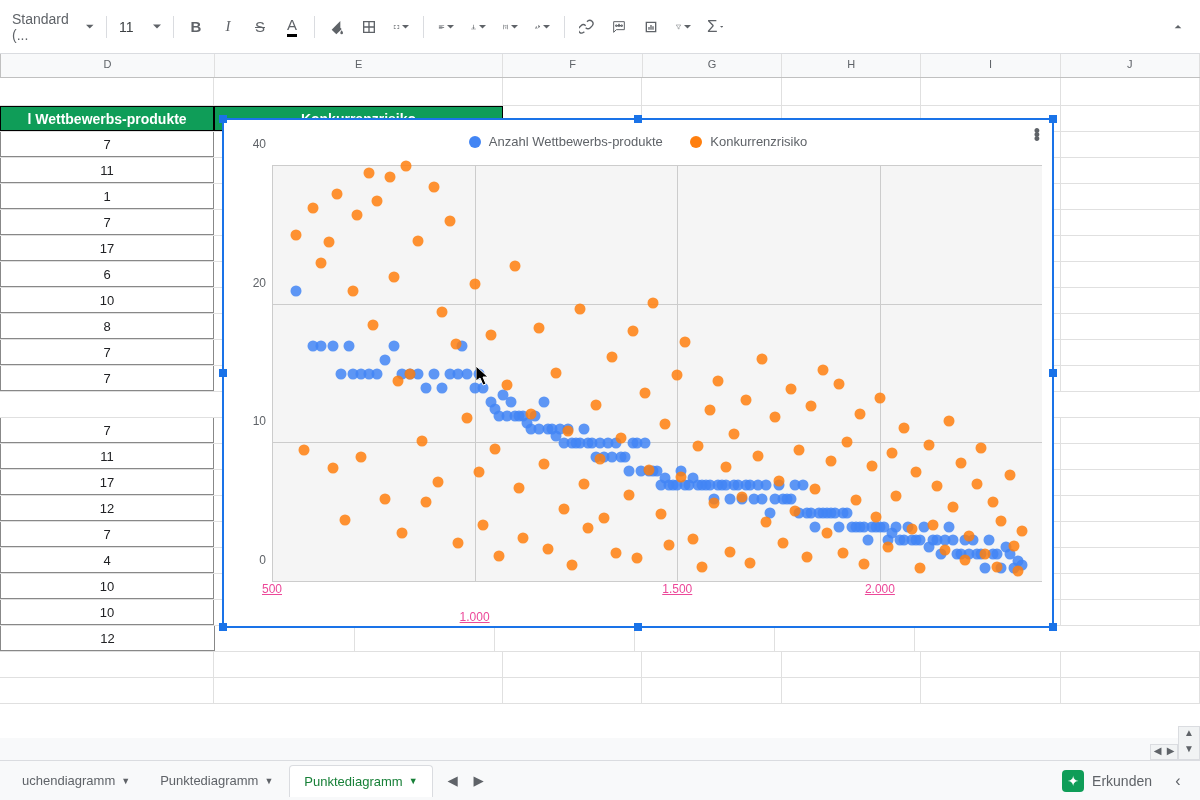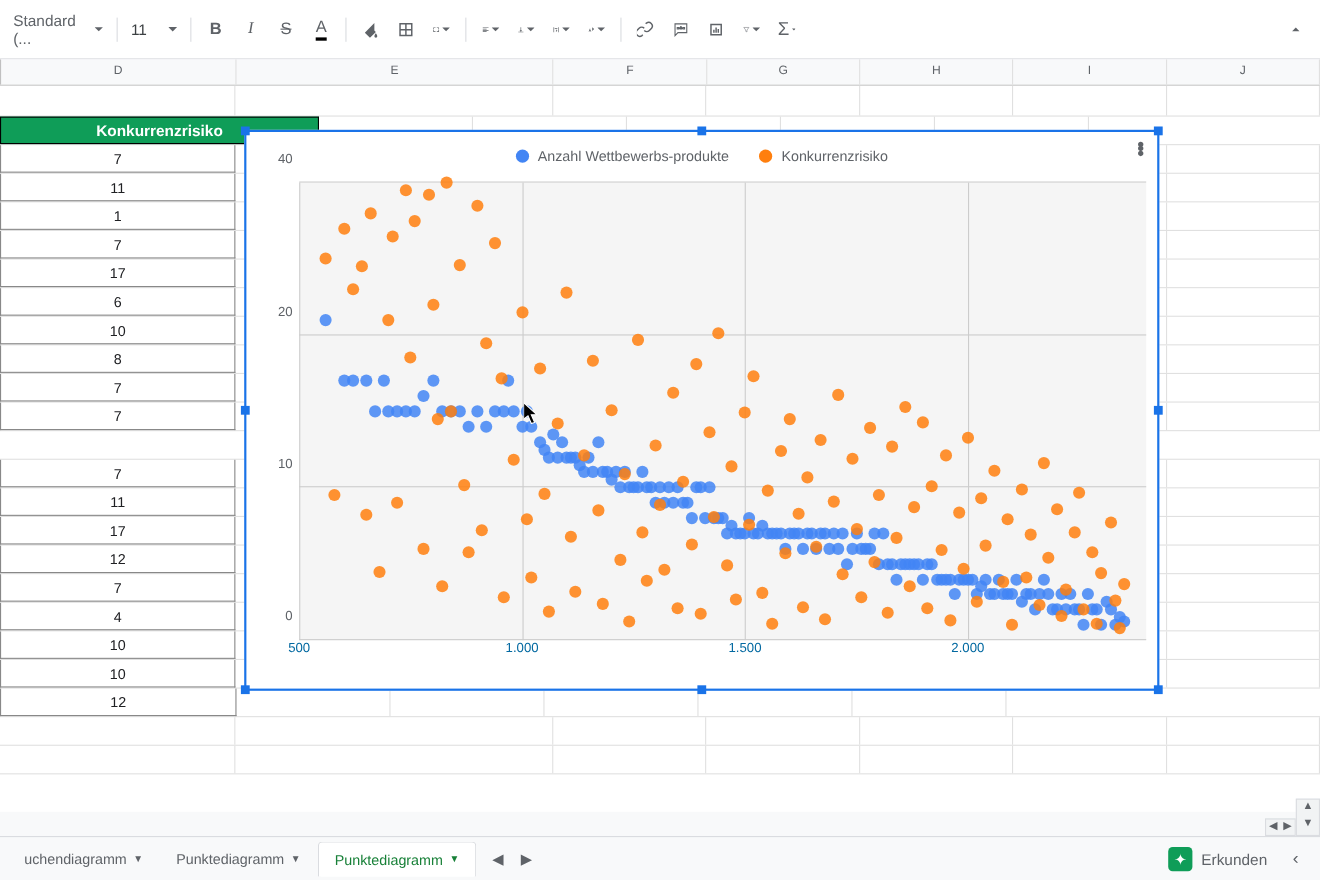--- a/index.html
+++ b/index.html
@@ -54,21 +54,21 @@
   .legend { text-align: center; padding-top: 14px; font-size: 13px; color: #5f6368; }
   .legend-item { display: inline-flex; align-items: center; margin: 0 12px; }
   .legend-dot { width: 12px; height: 12px; border-radius: 50%; margin-right: 8px; }
   .dot-blue { background: #4285f4; }
   .dot-orange { background: #ff7f0e; }
   
   .plot-wrap { position: absolute; left: 20px; top: 46px; right: 10px; bottom: 26px; }
   .y-axis { position: absolute; left: 0; top: 0; bottom: 18px; width: 28px; }
   .y-tick { position: absolute; right: 6px; font-size: 12px; color: #5f6368; transform: translateY(-50%); }
   .x-axis { position: absolute; left: 28px; right: 0; bottom: 0; height: 18px; }
-  .x-tick { position: absolute; font-size: 12px; color: #0369a1; transform: translateX(-50%); }
+  .x-tick { position: absolute; font-size: 12px; color: #ec4899; transform: translateX(-50%); text-decoration: underline; }
   .plot { position: absolute; left: 28px; top: 0; right: 0; bottom: 18px; background: #f5f5f5; }
   .gridline-h { position: absolute; left: 0; right: 0; height: 1px; background: #ccc; }
   .gridline-v { position: absolute; top: 0; bottom: 0; width: 1px; background: #ccc; }
   .pt { position: absolute; width: 11px; height: 11px; border-radius: 50%; opacity: 0.85; transform: translate(-50%, 50%); }
   .pt.b { background: #4285f4; }
   .pt.o { background: #ff7f0e; }
   
   .tooltip { position: absolute; background: #fff; border: 1px solid #dadce0; border-radius: 4px; box-shadow: 0 2px 6px rgba(0,0,0,0.15); padding: 8px 12px; font-size: 13px; color: #5f6368; z-index: 10; }
   .tooltip-title { margin-bottom: 2px; }
   .tooltip-row { display: flex; align-items: center; gap: 6px; }
@@ -228,20 +228,21 @@
     <div class="cell col-D"></div>
     <div class="cell col-E"></div>
     <div class="cell col-F"></div>
     <div class="cell col-G"></div>
     <div class="cell col-H"></div>
     <div class="cell col-I"></div>
     <div class="cell col-J"></div>
   </div>
 
   <div class="grid-row">
+    <div class="cell col-D hdr-cell">l Wettbewerbs-produkte</div>
     <div class="cell col-E hdr-cell">Konkurrenzrisiko</div>
     <div class="cell col-F"></div>
     <div class="cell col-G"></div>
     <div class="cell col-H"></div>
     <div class="cell col-I"></div>
     <div class="cell col-J"></div>
   </div>
 
   <div id="data-rows">
       <div class="grid-row">
@@ -767,21 +768,21 @@
           <div class="pt o" style="left: 93.6842%; bottom: 19.3333%;"></div>
           <div class="pt o" style="left: 94.2105%; bottom: 3.66667%;"></div>
           <div class="pt o" style="left: 94.7368%; bottom: 14.6667%;"></div>
           <div class="pt o" style="left: 95.7895%; bottom: 25.6667%;"></div>
           <div class="pt o" style="left: 96.3158%; bottom: 8.66667%;"></div>
           <div class="pt o" style="left: 96.8421%; bottom: 2.66667%;"></div>
           <div class="pt o" style="left: 97.3684%; bottom: 12.3333%;"></div>
         </div>
       <div class="x-axis" id="x-axis">
           <div class="x-tick" style="left: 0%;">500</div>
-          <div class="x-tick" style="left: 26.3158%;">1.000</div>
+          <div class="x-tick" style="left: 26.3158%; margin-top: 28px;">1.000</div>
           <div class="x-tick" style="left: 52.6316%;">1.500</div>
           <div class="x-tick" style="left: 78.9474%;">2.000</div>
         </div>
 
     </div>
 
     <svg class="cursor-ptr" style="left:252px;top:246px" viewBox="0 0 16 20">
         <path d="M0 0l0 15 4-3 3 7 3-1-3-7 5 0z" fill="#000" stroke="#fff" stroke-width="1"></path>
       </svg>
   </div>

